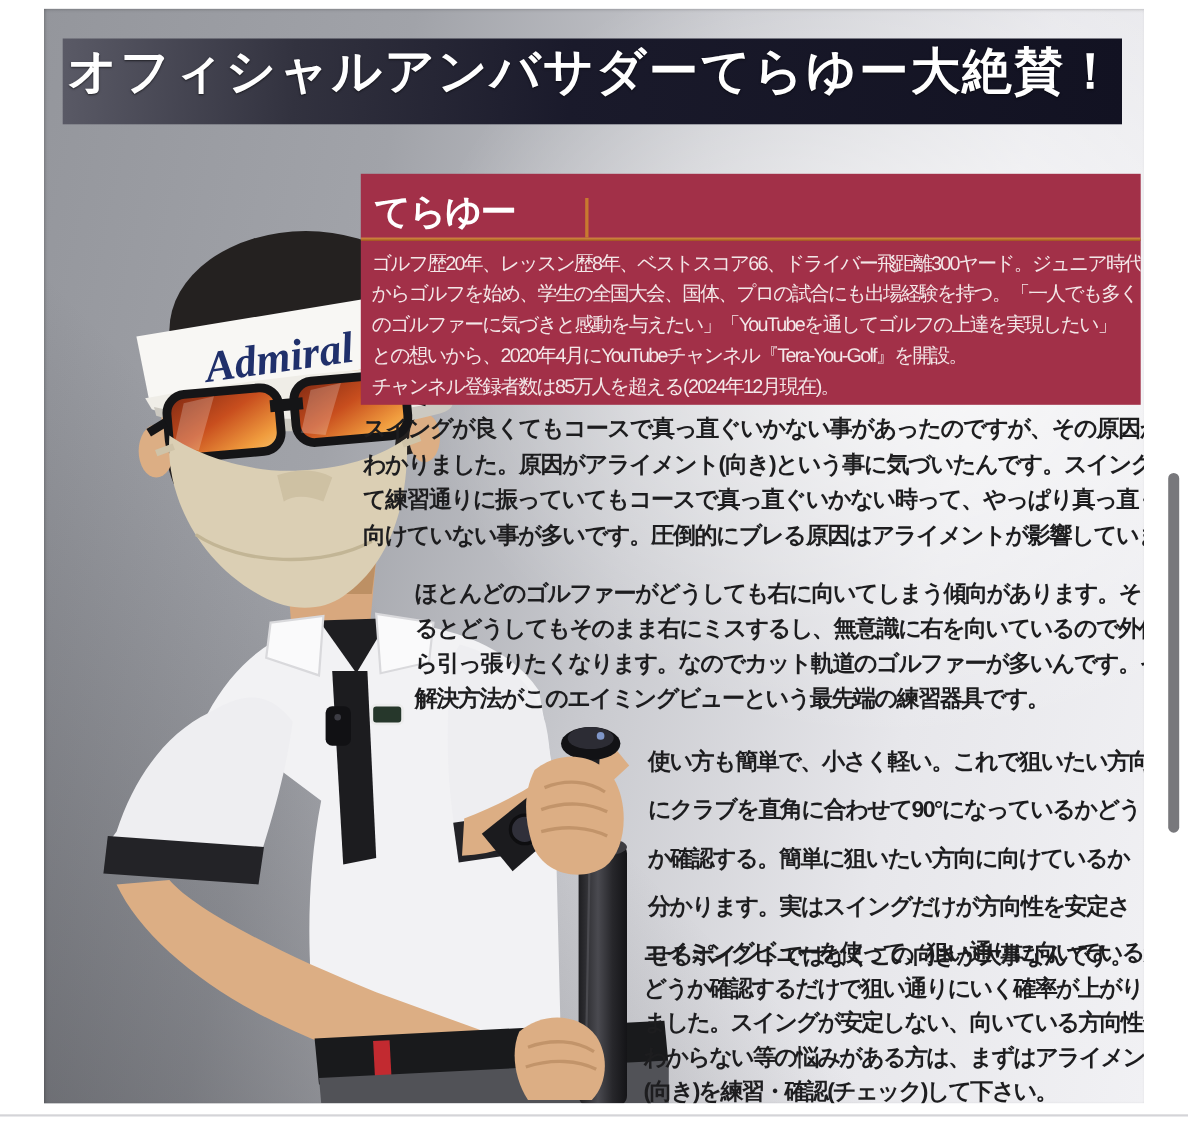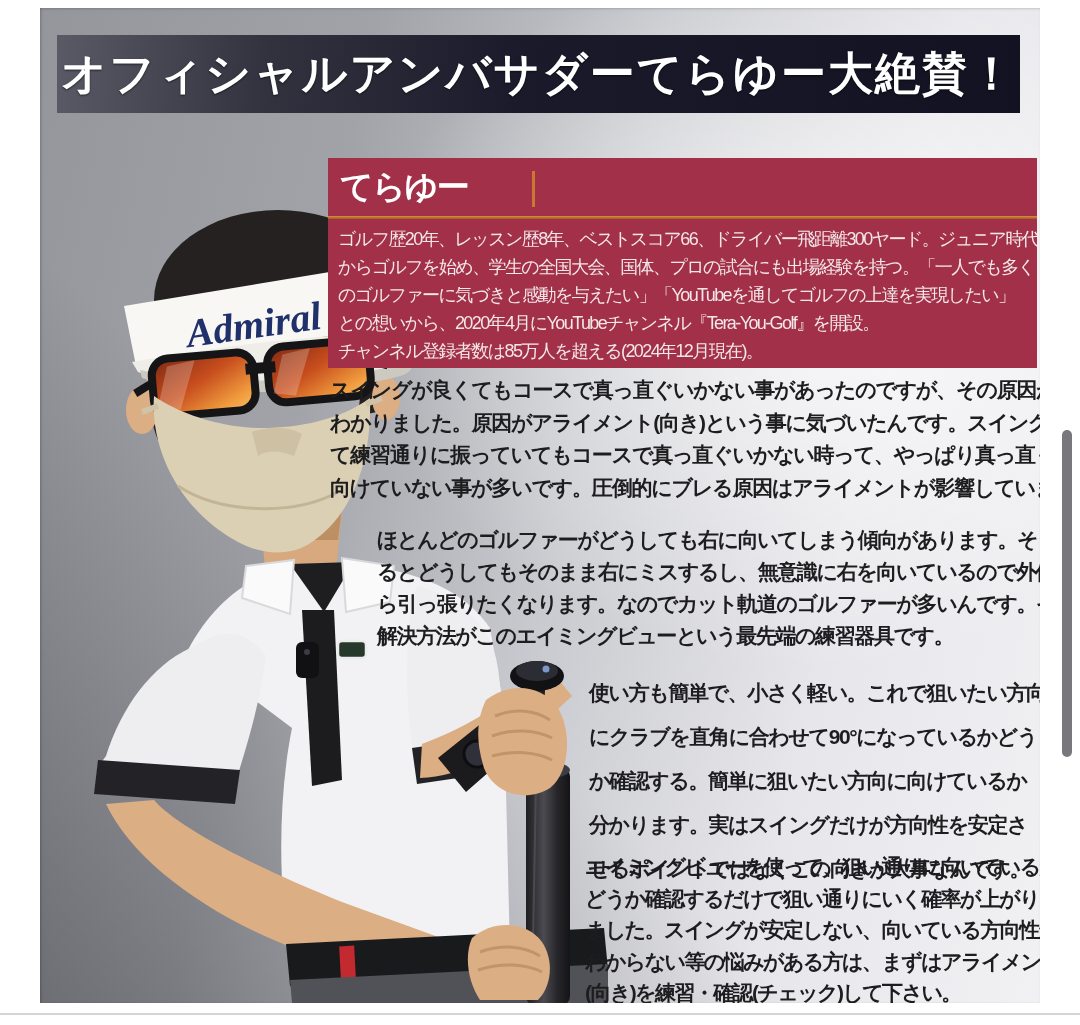--- a/index.html
+++ b/index.html
@@ -13,32 +13,32 @@
     background:
       linear-gradient(to top right, rgba(52,53,58,0.45), rgba(52,53,58,0) 38%),
       radial-gradient(ellipse 640px 520px at 78% 30%, rgba(255,255,255,0.78), rgba(255,255,255,0) 70%),
       linear-gradient(102deg,#94969c 0%,#a1a3a9 28%,#c9cacf 52%,#e7e7eb 76%,#f1f1f4 100%);
     box-shadow: inset 2px 0 3px -1px rgba(0,0,0,0.20), inset 0 2px 3px -1px rgba(0,0,0,0.14);
   }
   .photo-svg { position:absolute; left:0; top:0; width:1000px; height:995px; }
   .banner {
     position:absolute; left:17px; top:27px; width:963px; height:78px;
     background:linear-gradient(93deg,#5a5a66 0%,#32323f 22%,#1a1a2b 48%,#121222 100%);
-    display:flex; align-items:center; justify-content:center;
+    display:flex; align-items:flex-start; justify-content:center;
   }
   .banner-title {
     font-family:"Liberation Serif","DejaVu Serif",serif;
     font-size:45px; font-weight:600; color:#ffffff; letter-spacing:2px; white-space:pre;
     text-shadow:0 1px 2px rgba(0,0,0,0.6);
   }
   .profile-box {
     position:absolute; left:288px; top:150px; width:709px; height:210px;
     background:#a23048; color:#ffffff; overflow:hidden;
   }
-  .profile-head { display:flex; align-items:center; height:58px; padding-left:12px;gap:48px; }
+  .profile-head { display:flex; align-items:flex-end; height:58px; padding-left:12px;gap:48px; }
   .profile-name { font-size:33px; font-weight:bold; letter-spacing:-1.5px; white-space:pre; }
   .profile-sep { width:3px; height:36px; background:#c8792f; margin:4px 14px 0 16px; }
   .profile-role { font-size:20px; font-weight:bold; padding-top:8px; white-space:pre; }
   .profile-rule { height:3px; background:linear-gradient(180deg,#d78f45,#a2581c); }
   .profile-bio {
     padding:6px 10px 0 10px; font-size:18px; line-height:28px; letter-spacing:-1.6px;
     white-space:pre; overflow:hidden; color:#f3e7e8; font-weight:500;
   }
   .para { position:absolute; color:#1d1d1f; font-weight:600; white-space:pre; }
   .p1 { left:290px; top:366px; font-size:21px; line-height:32.5px; letter-spacing:-1.2px; }

